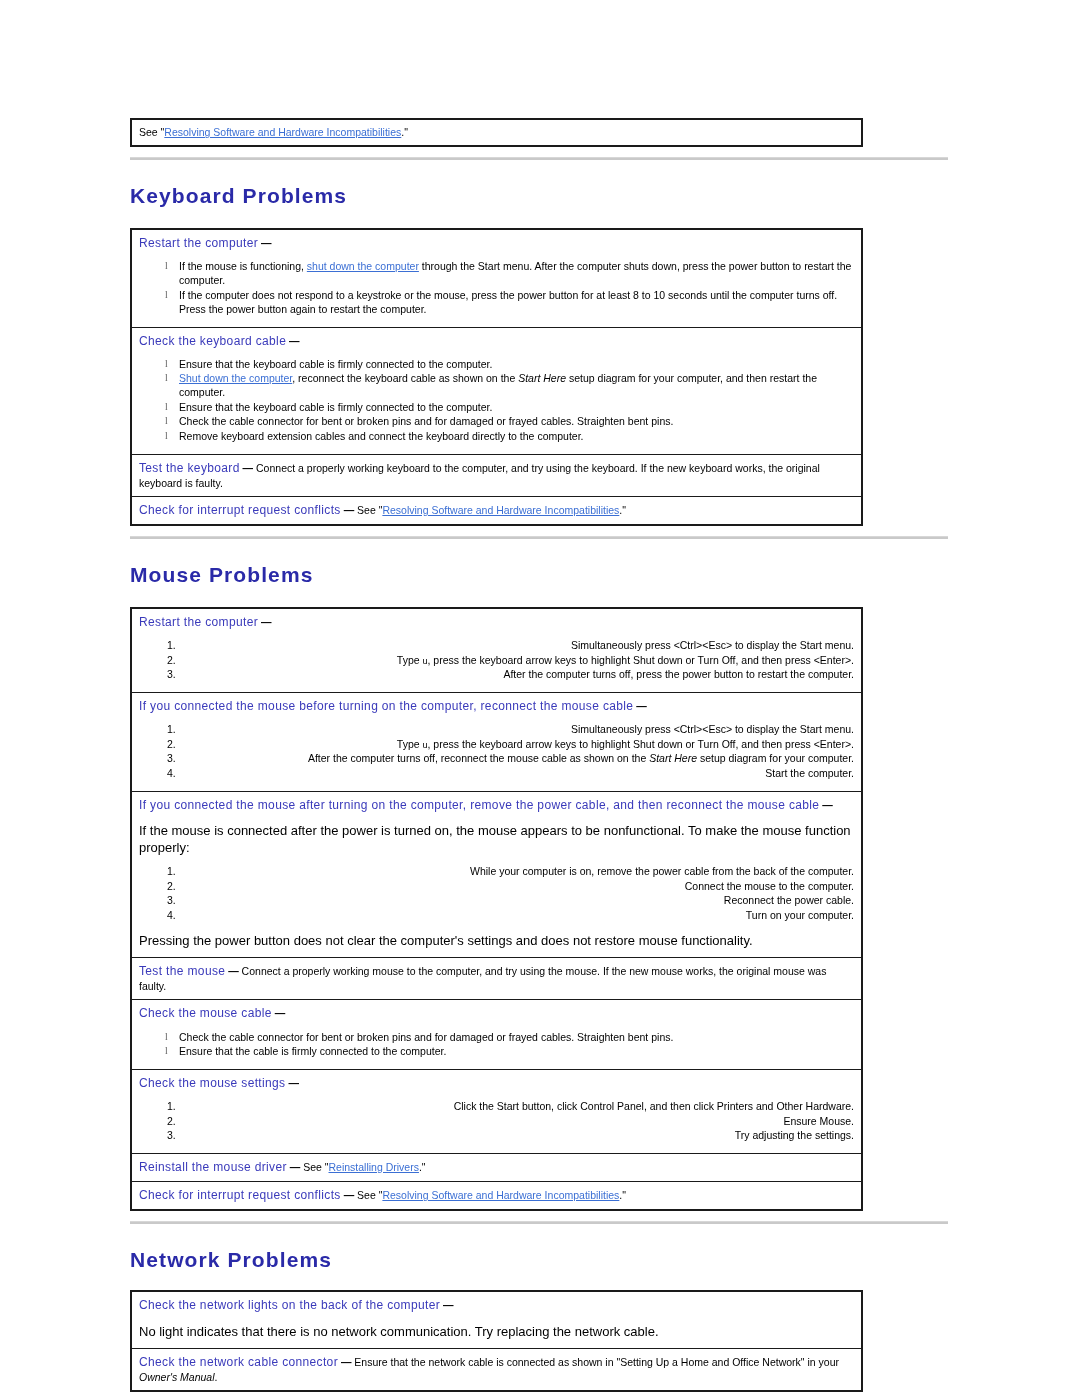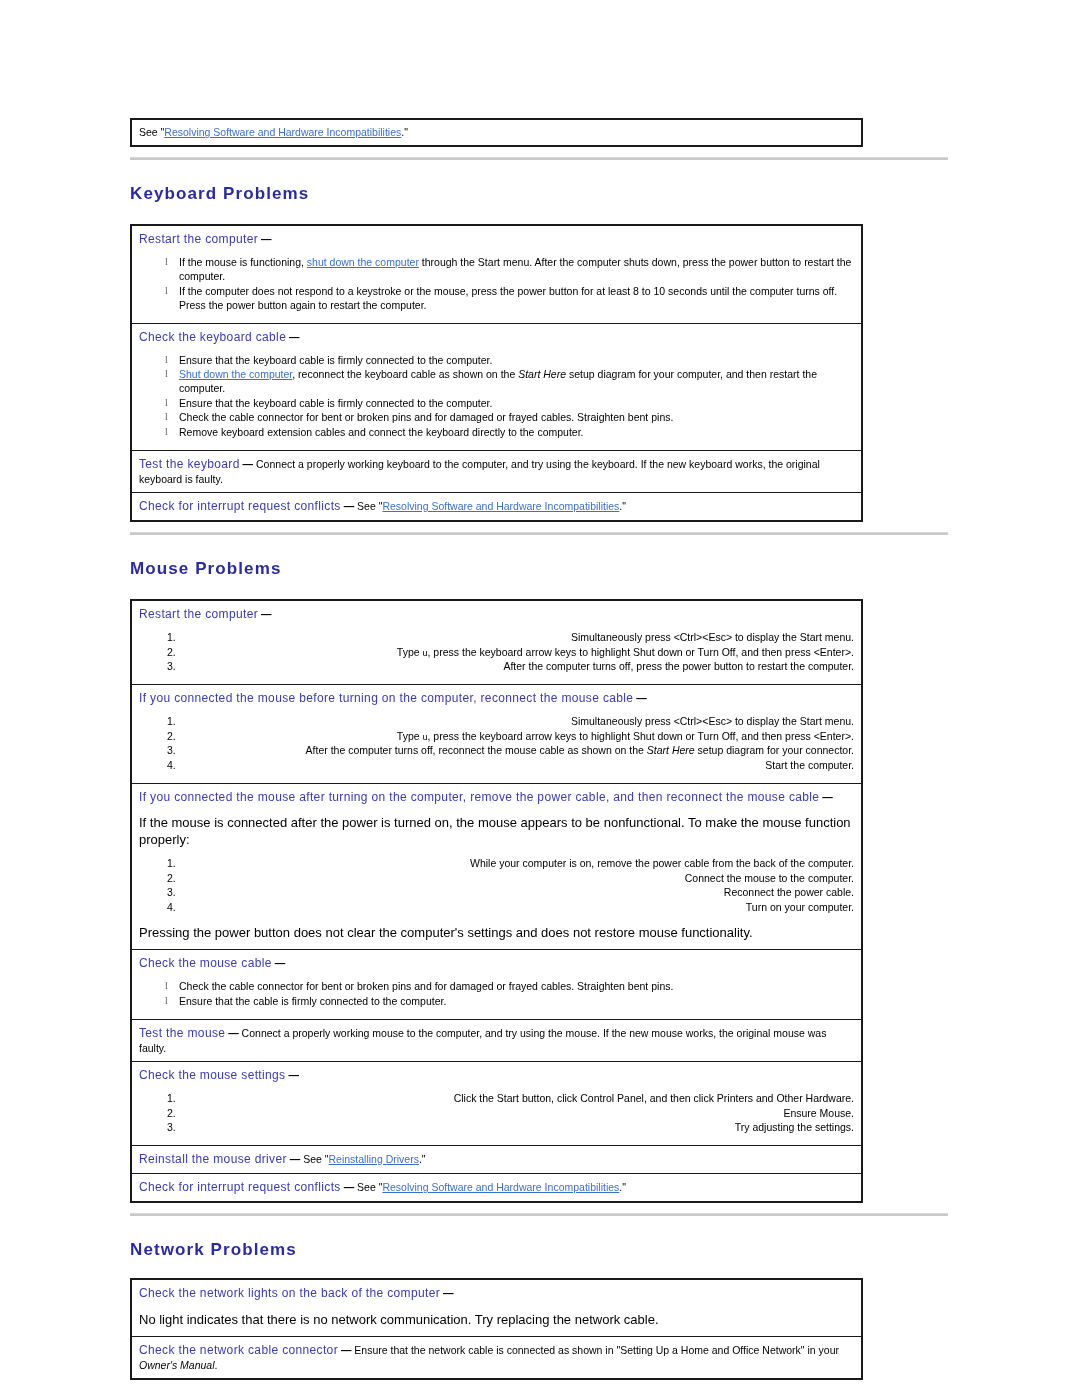--- a/index.html
+++ b/index.html
@@ -23,21 +23,21 @@
   }
   .content {
     position: absolute;
     left: 130px;
     top: 118px;
     width: 820px;
   }
 
   
   h2.section-title {
-    font-size: 17px;
+    font-size: 21px;
     font-weight: bold;
     color: #2a2aa8;
     letter-spacing: 1.1px;
     margin: 0;
     padding: 0;
     font-family: "Liberation Sans", sans-serif;
   }
 
   
   .hr {
@@ -221,21 +221,21 @@
           </ol>
         </td>
       </tr>
 
       <tr>
         <td class="cell">
           <p class="inline-row"><span class="sub-head">If you connected the mouse before turning on the computer, reconnect the mouse cable</span> <span class="dash">—</span></p>
           <ol class="numlist">
             <li><span>Simultaneously press &lt;Ctrl&gt;&lt;Esc&gt; to display the Start menu.</span></li>
             <li><span>Type </span><span class="smallu">u</span><span>, press the keyboard arrow keys to highlight Shut down or Turn Off, and then press &lt;Enter&gt;.</span></li>
-            <li><span>After the computer turns off, reconnect the mouse cable as shown on the </span><span class="italic">Start Here</span><span> setup diagram for your connector.</span></li>
+            <li><span>After the computer turns off, reconnect the mouse cable as shown on the </span><span class="italic">Start Here</span><span> setup diagram for your computer.</span></li>
             <li><span>Start the computer.</span></li>
           </ol>
         </td>
       </tr>
 
       <tr>
         <td class="cell">
           <p class="inline-row"><span class="sub-head">If you connected the mouse after turning on the computer, remove the power cable, and then reconnect the mouse cable</span> <span class="dash">—</span></p>
           <p class="para">If the mouse is connected after the power is turned on, the mouse appears to be nonfunctional. To make the mouse function properly:</p>
           <ol class="numlist">
@@ -243,31 +243,31 @@
             <li><span>Connect the mouse to the computer.</span></li>
             <li><span>Reconnect the power cable.</span></li>
             <li><span>Turn on your computer.</span></li>
           </ol>
           <p class="para">Pressing the power button does not clear the computer's settings and does not restore mouse functionality.</p>
         </td>
       </tr>
 
       <tr>
         <td class="cell">
+          <p class="inline-row"><span class="sub-head">Test the mouse</span> <span class="dash">—</span><span> Connect a properly working mouse to the computer, and try using the mouse. If the new mouse works, the original mouse was faulty.</span></p>
+        </td>
+      </tr>
+
+      <tr>
+        <td class="cell">
           <p class="inline-row"><span class="sub-head">Check the mouse cable</span> <span class="dash">—</span></p>
           <ul class="wdlist">
             <li><span>Check the cable connector for bent or broken pins and for damaged or frayed cables. Straighten bent pins.</span></li>
             <li><span>Ensure that the cable is firmly connected to the computer.</span></li>
           </ul>
-        </td>
-      </tr>
-
-      <tr>
-        <td class="cell">
-          <p class="inline-row"><span class="sub-head">Test the mouse</span> <span class="dash">—</span><span> Connect a properly working mouse to the computer, and try using the mouse. If the new mouse works, the original mouse was faulty.</span></p>
         </td>
       </tr>
 
       <tr>
         <td class="cell">
           <p class="inline-row"><span class="sub-head">Check the mouse settings</span> <span class="dash">—</span></p>
           <ol class="numlist">
             <li><span>Click the Start button, click Control Panel, and then click Printers and Other Hardware.</span></li>
             <li><span>Ensure Mouse.</span></li>
             <li><span>Try adjusting the settings.</span></li>

